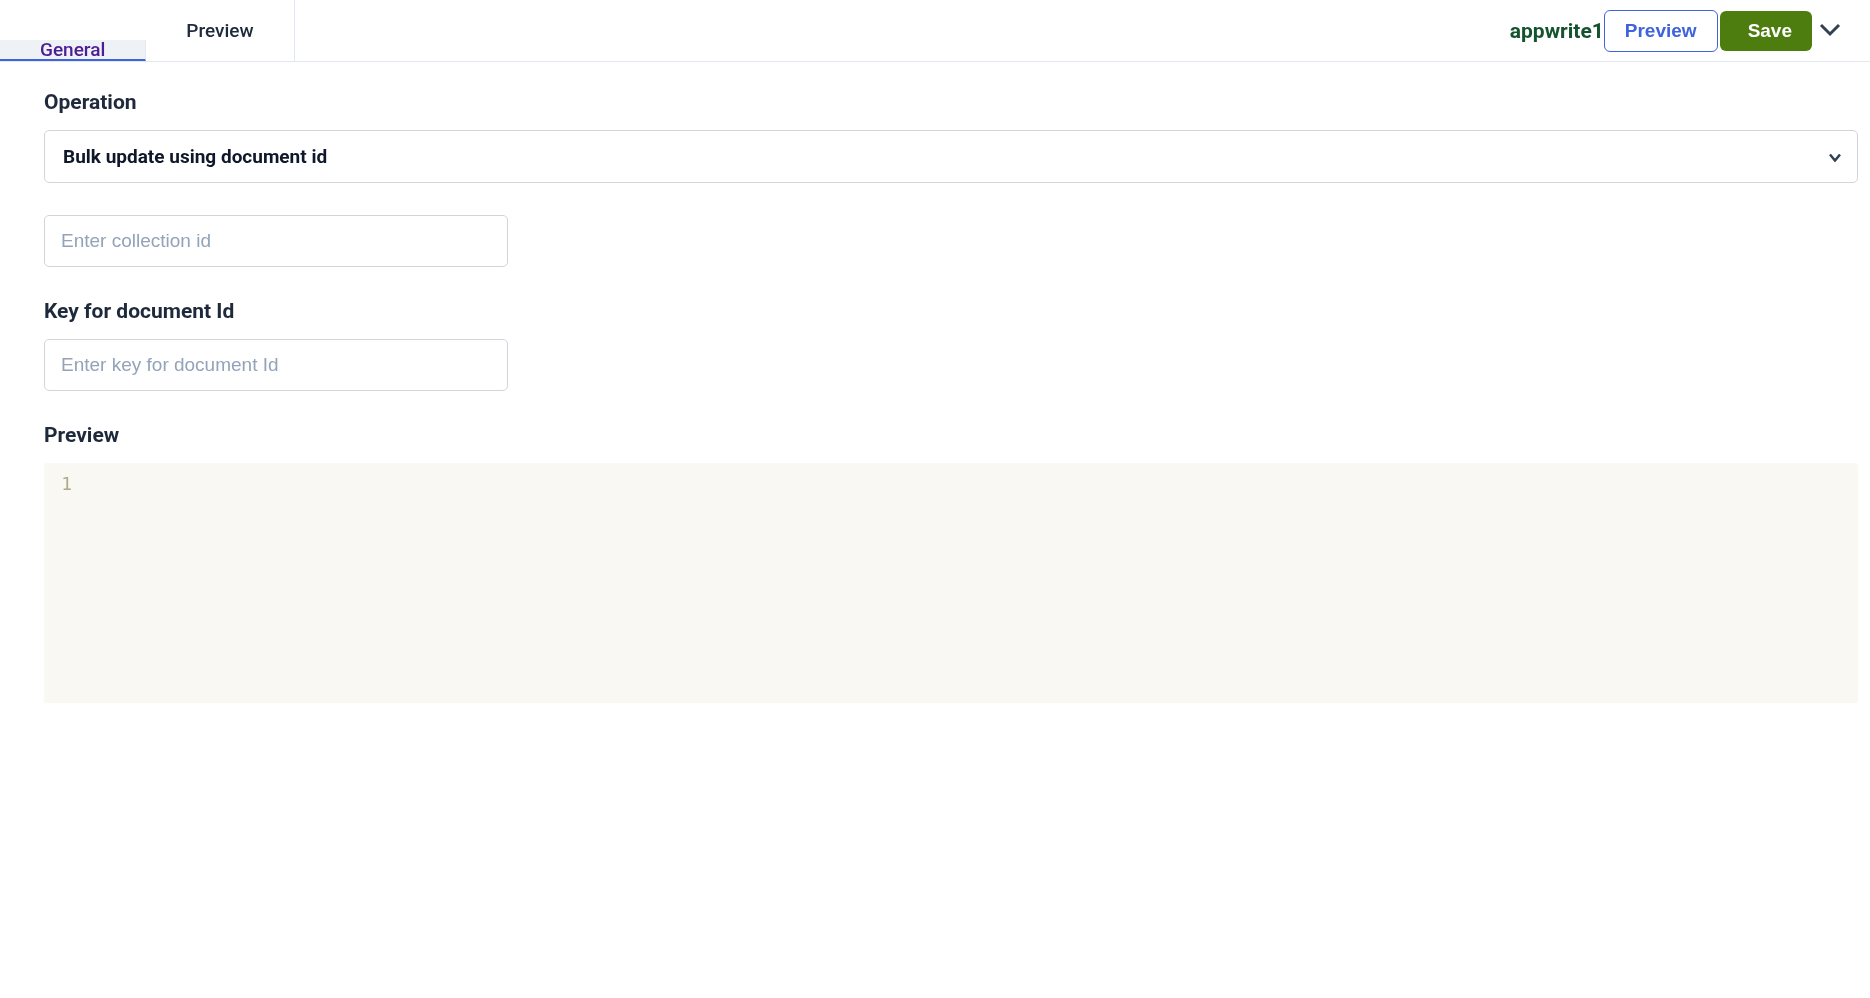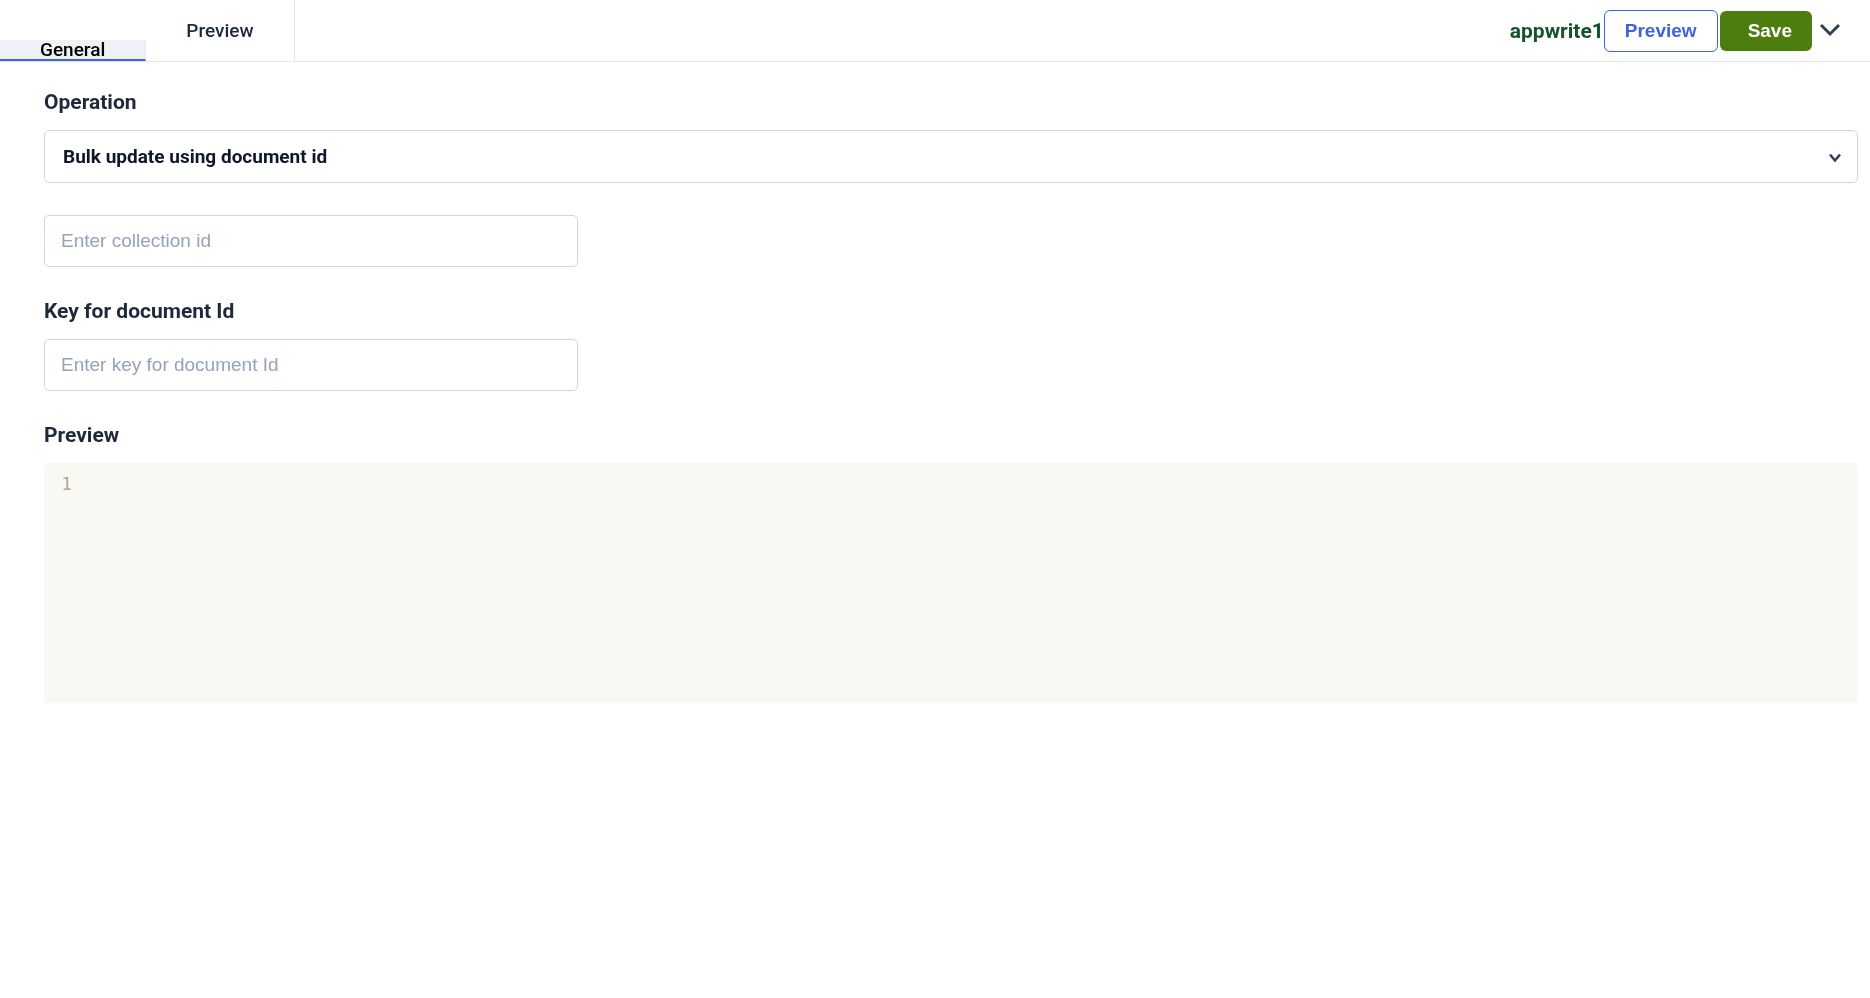--- a/index.html
+++ b/index.html
@@ -29,21 +29,21 @@
       justify-content: center;
       padding: 0 40px;
       font-size: 19px;
       font-weight: 500;
       border-right: 1px solid #e2e8f0;
       cursor: pointer;
       color: #1e293b;
       background: #fff;
     }
     .tab.active {
-      color: #000000;
+      color: #4c1d95;
       background: #eef1f5;
       border-bottom: 2px solid #3e63dd;
       margin-top: 40px;
     }
     .header-center {
       flex: 1;
       text-align: right;
       font-size: 21px;
       font-weight: 700;
       color: #14532d;
@@ -127,21 +127,21 @@
       pointer-events: none;
     }
     .select-caret svg {
       width: 14px;
       height: 10px;
       stroke: #334155;
       stroke-width: 2.5;
       fill: none;
     }
     .text-input {
-      width: 534px;
+      width: 464px;
       border: 1px solid #d1d5db;
       border-radius: 5px;
       padding: 14px 16px;
       font-size: 19px;
       color: #0f172a;
       background: #fff;
     }
     .text-input::placeholder {
       color: #94a3b8;
     }

